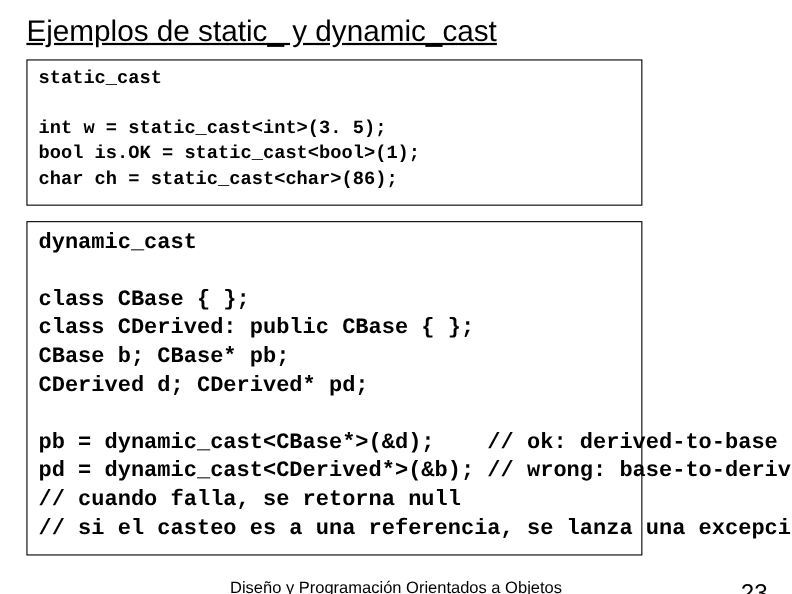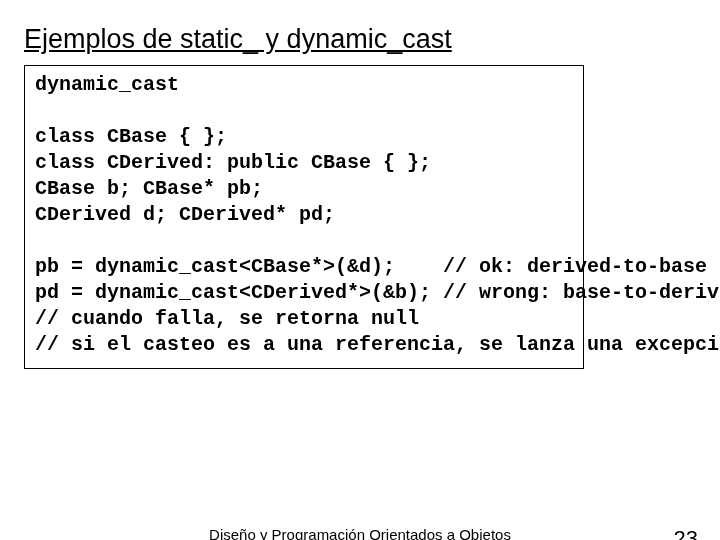--- a/index.html
+++ b/index.html
@@ -10,21 +10,21 @@
     background: #ffffff;
     font-family: Arial, Helvetica, sans-serif;
     color: #000;
     overflow: hidden;
   }
   .slide {
     position: relative;
     width: 608px;
     height: 540px;
     box-sizing: border-box;
-    padding: 23px 24px 0 24px;
+    padding: 12px 24px 0 24px;
   }
   .title {
     font-size: 27px;
     line-height: 1.2;
     text-decoration: underline;
     margin: 0 0 10px 0;
     font-weight: normal;
   }
   .box {
     border: 1.5px solid #000;
@@ -61,20 +61,25 @@
     font-size: 22px;
   }
 </style>
 </head>
 <body>
 
 <div class="slide">
 
   <h1 class="title">Ejemplos de static_ y dynamic_cast</h1>
 
+  <div class="box"><span>static_cast</span>
+
+<span>int w = static_cast&lt;int&gt;(3. 5);
+bool is.OK = static_cast&lt;bool&gt;(1);
+char ch = static_cast&lt;char&gt;(86);</span></div>
 
   <div class="box dynamic"><span>dynamic_cast</span>
 
 <span>class CBase { };
 class CDerived: public CBase { };
 CBase b; CBase* pb;
 CDerived d; CDerived* pd;</span>
 
 <span>pb = dynamic_cast&lt;CBase*&gt;(&amp;d);    // ok: derived-to-base
 pd = dynamic_cast&lt;CDerived*&gt;(&amp;b); // wrong: base-to-derived

